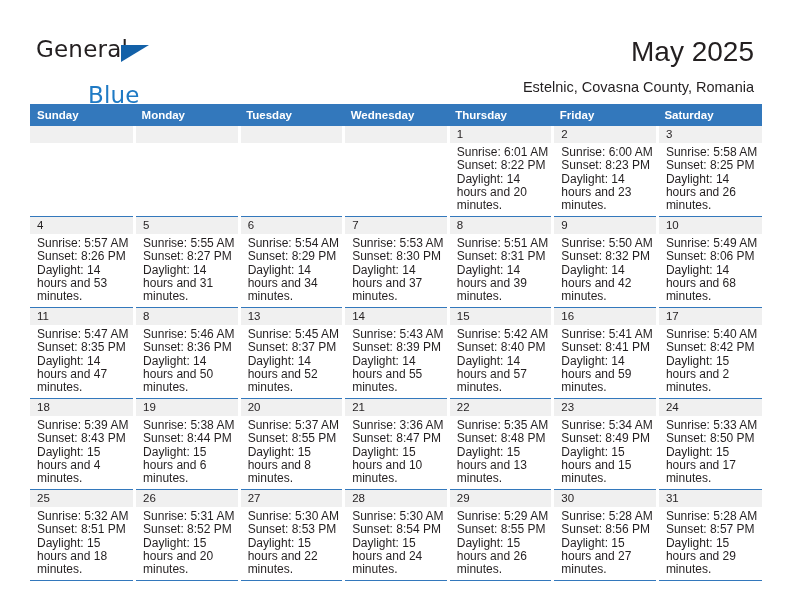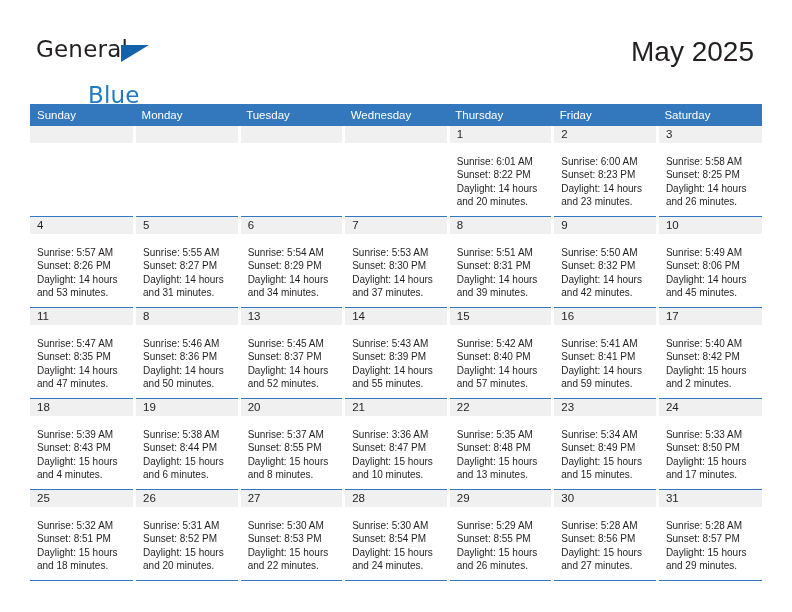--- a/index.html
+++ b/index.html
@@ -93,21 +93,21 @@
     left: 30px;
     top: 104px;
     width: 732px;
     border-collapse: collapse;
     table-layout: fixed;
   }
   .calendar th {
     background: #3378bc;
     color: #ffffff;
     font-size: 11.5px;
-    font-weight: normal;
+    font-weight: bold;
     text-align: left;
     padding: 5px 0 5px 7px;
     height: 12px;
     border: none;
     font-family: "Liberation Sans", sans-serif;
     margin-top: 16px;
   }
   .calendar td {
     vertical-align: top;
     padding: 0;
@@ -127,22 +127,22 @@
   }
   .daynum-band {
     background: #f0f0f0;
     height: 17px;
     line-height: 17px;
     padding-left: 7px;
     font-size: 11.5px;
     color: #231f20;
   }
   .cell-body {
-    padding: 12px 5px 0 7px;
-    font-size: 10px;
+    padding: 3px 5px 0 7px;
+    font-size: 12px;
     line-height: 13.3px;
     color: #231f20;
   }
   .cell-body div {
     white-space: nowrap;
   }
   .cell-body .wrap {
     white-space: normal;
   }
   td.empty .daynum-band {
@@ -154,20 +154,21 @@
 
 <div class="page">
 
   <div class="top">
     <div class="brand">
       <span class="brand-general">General</span>
       <span class="brand-triangle"></span>
       <span class="brand-blue">Blue</span>
     </div>
     <div class="title">May 2025</div>
+    <div class="subtitle">Estelnic, Covasna County, Romania</div>
   </div>
 
   <table class="calendar">
     <thead>
       <tr>
         <th>Sunday</th>
         <th>Monday</th>
         <th>Tuesday</th>
         <th>Wednesday</th>
         <th>Thursday</th>
@@ -288,21 +289,21 @@
                 <div class="wrap">Daylight: 14 hours and 42 minutes.</div>
               </div>
             </div>
           </td>
           <td class="last-col">
             <div class="cell-inner">
               <div class="daynum-band">10</div>
               <div class="cell-body">
                 <div>Sunrise: 5:49 AM</div>
                 <div>Sunset: 8:06 PM</div>
-                <div class="wrap">Daylight: 14 hours and 45 minutes.</div>
+                <div class="wrap">Daylight: 14 hours and 68 minutes.</div>
               </div>
             </div>
           </td>
         </tr>
         <tr>
           <td>
             <div class="cell-inner">
               <div class="daynum-band">11</div>
               <div class="cell-body">
                 <div>Sunrise: 5:47 AM</div>

